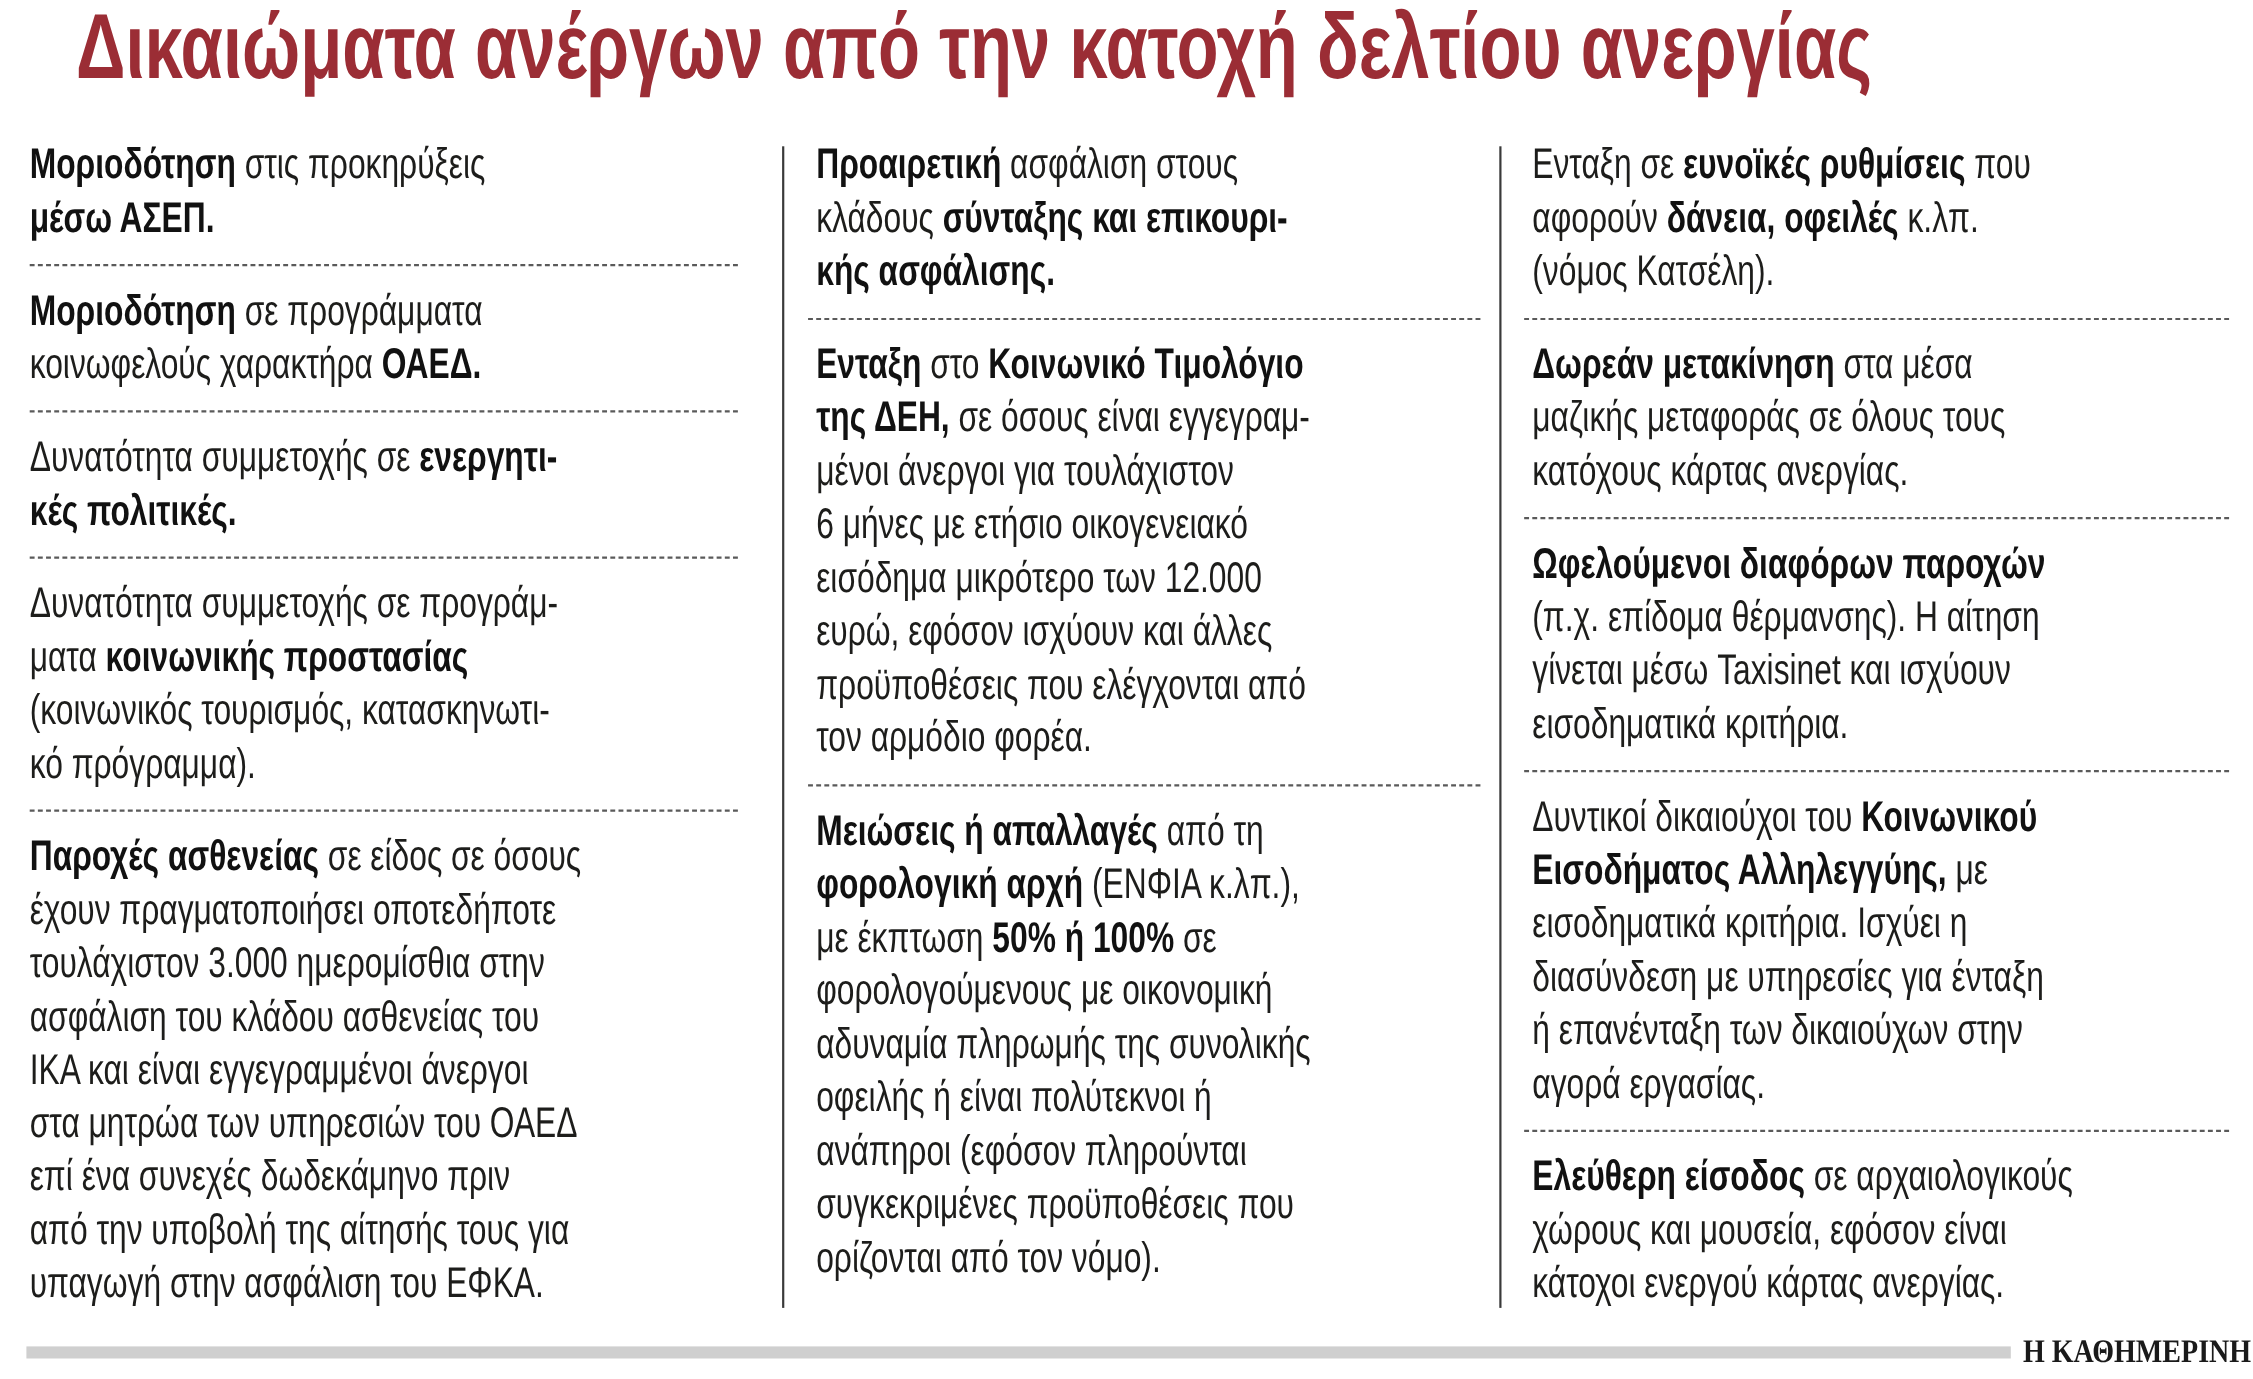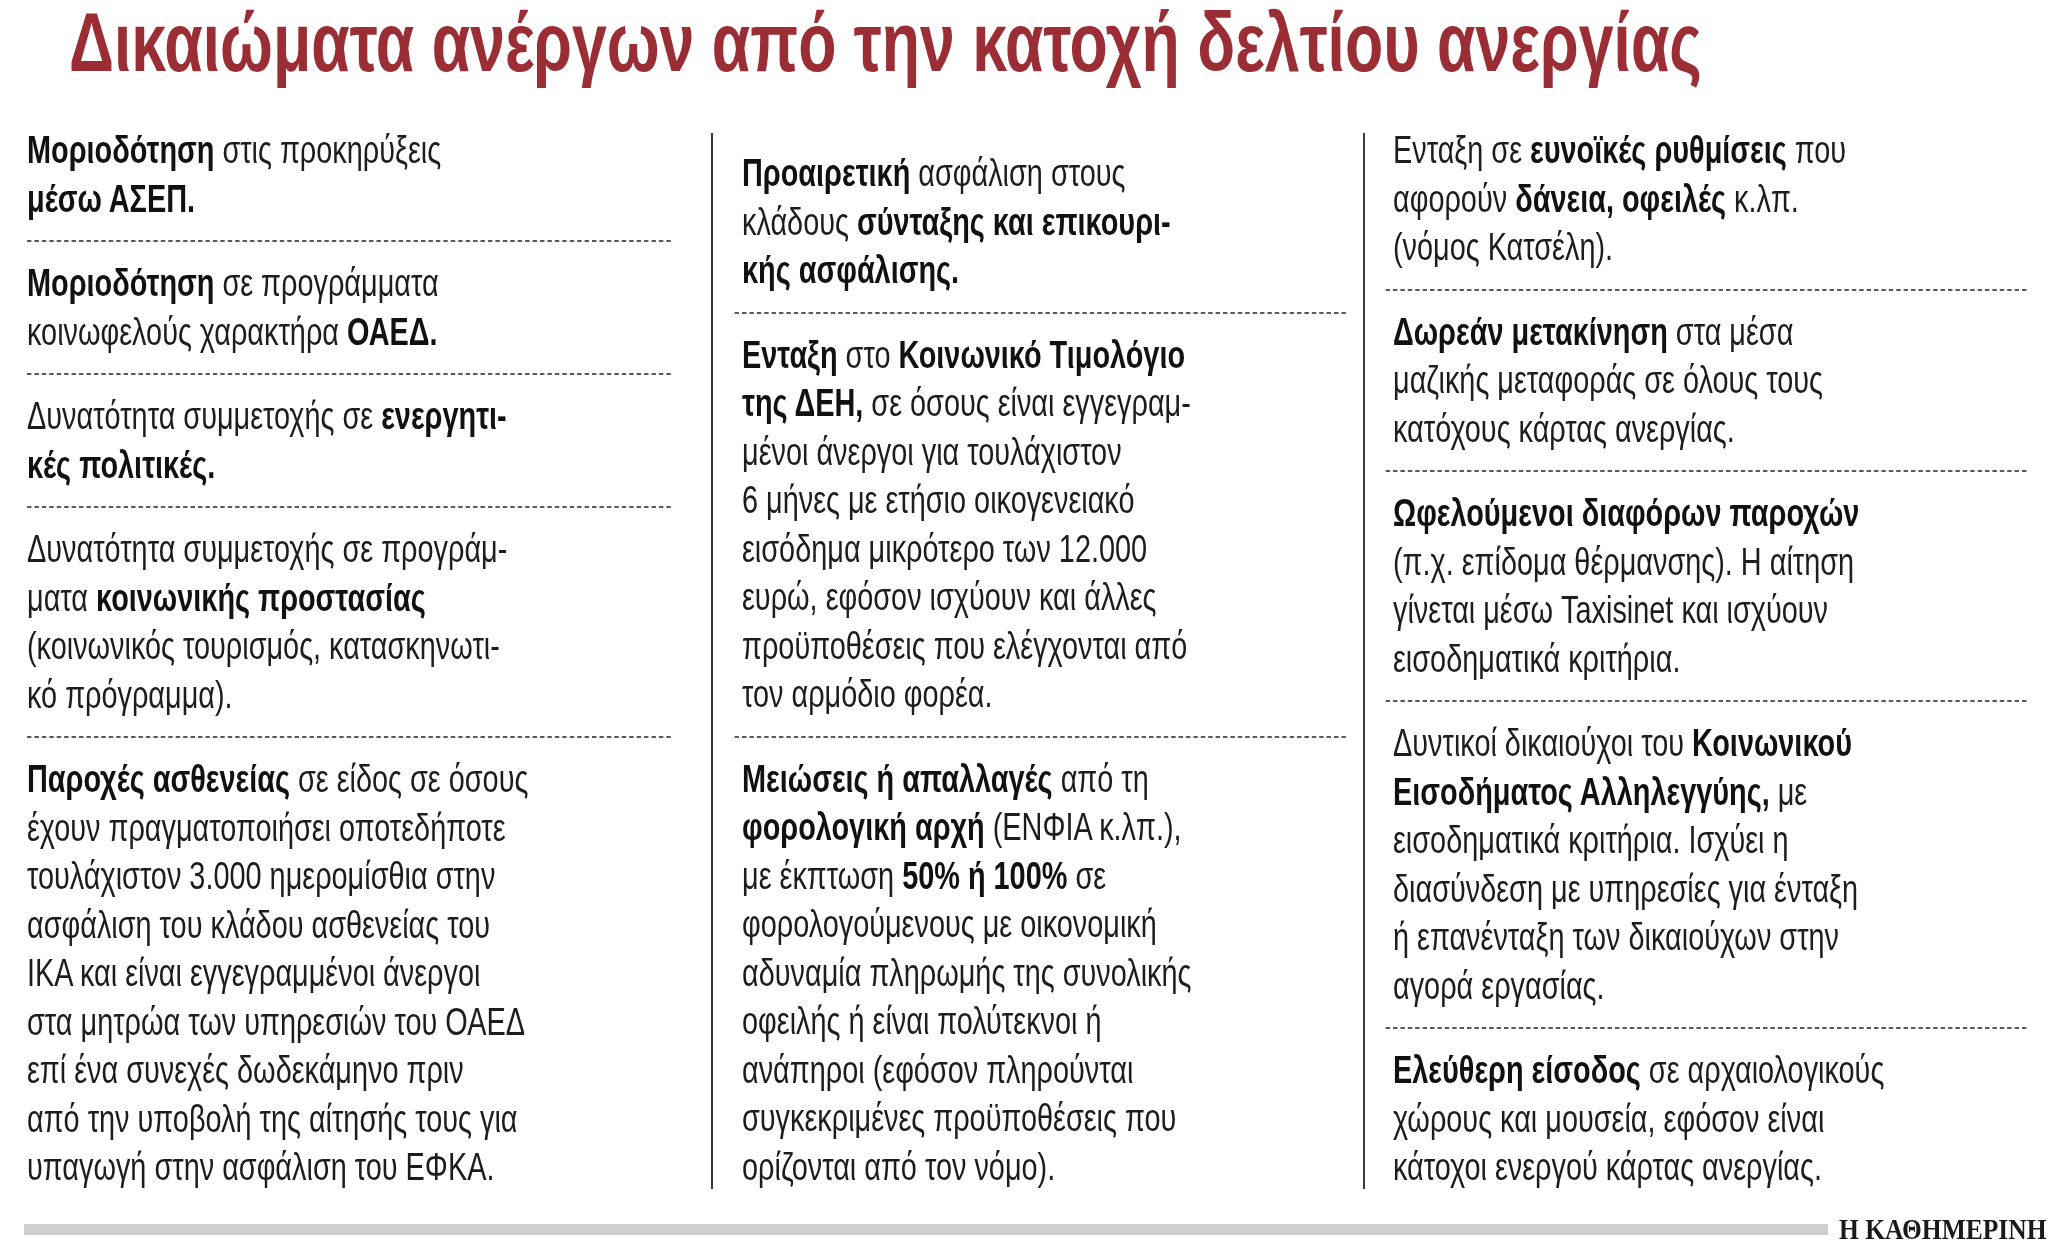--- a/index.html
+++ b/index.html
@@ -39,21 +39,21 @@
     }
     .column {
       position: absolute;
       top: 126px;
     }
     .col-inner {
       transform-origin: 0 0;
       transform: scaleX(0.74);
     }
     .col1 { left: 27px; }
-    .col2 { left: 742px; margin-top: 23px; }
+    .col2 { left: 742px; }
     .col3 { left: 1393px; }
     .col1 .col-inner { width: 884px; }
     .col2 .col-inner { width: 830px; }
     .col3 .col-inner { width: 880px; }
 
     .section {
       font-size: 39px;
       line-height: 48.5px;
       padding-top: 0;
       padding-bottom: 17px;

